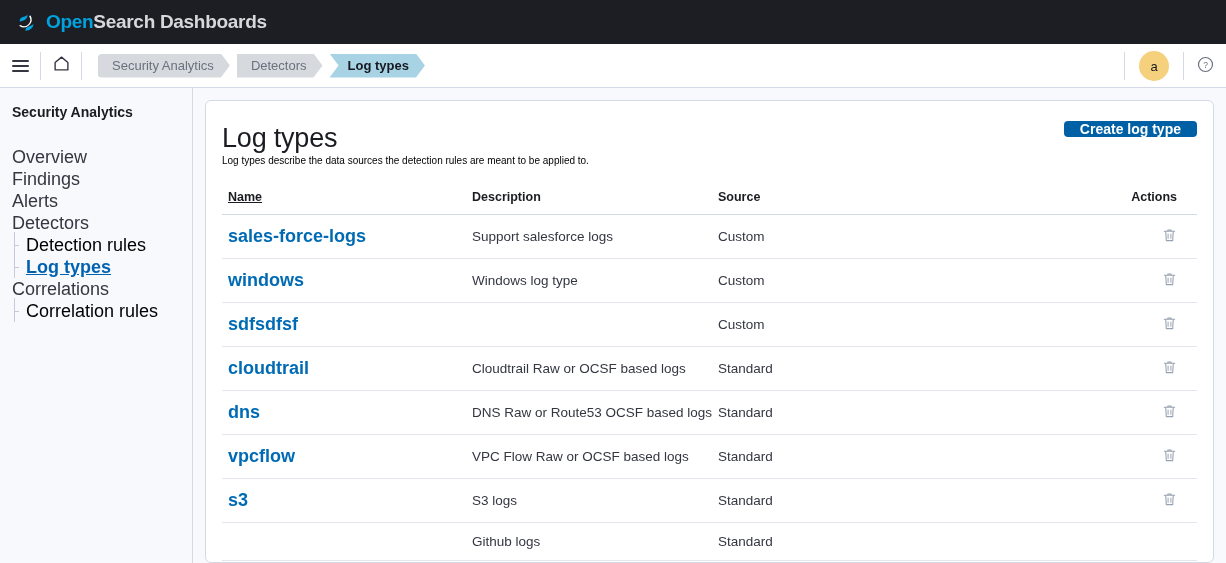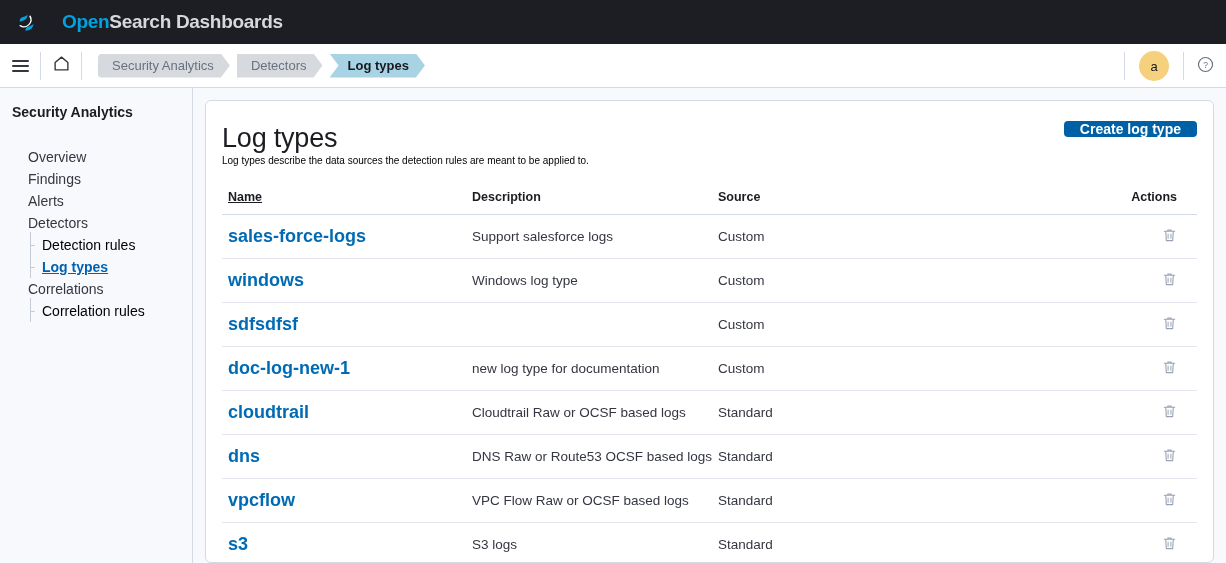--- a/index.html
+++ b/index.html
@@ -13,21 +13,21 @@
   }
 
   
   .brandbar {
     height: 44px;
     background: #1d1e24;
     display: flex;
     align-items: center;
     padding-left: 14px;
   }
-  .logo-wrap { display: flex; align-items: center; gap: 23px; }
+  .logo-wrap { display: flex; align-items: center; gap: 7px; }
   .logo-mark { width: 25px; height: 25px; display: block; }
   .logo-text {
     font-size: 19px;
     font-weight: bold;
     letter-spacing: -0.3px;
     white-space: nowrap;
   }
   .logo-text .open { color: #00a3e0; }
   .logo-text .search { color: #d6d8db; }
   .logo-text .dash { color: #d6d8db; font-weight: bold; }
@@ -116,27 +116,26 @@
     background: #f8f9fc;
   }
   .sb-title {
     font-size: 14px;
     font-weight: bold;
     color: #1a1c21;
     margin-bottom: 26px;
   }
   .sb-list { list-style: none; }
   .sb-item {
-    font-size: 14px;
+    font-size: 18px;
     color: #343741;
     line-height: 22px;
     padding: 0 0 0 0;
     cursor: pointer;
     white-space: nowrap;
-    margin-left: 16px;
   }
   .sb-item.sub {
     position: relative;
     padding-left: 14px;
     color: #000000;
   }
   .sb-item.sub::before {
     content: "";
     position: absolute;
     left: 2px; top: -2px;
@@ -358,29 +357,20 @@
             <tr>
               <td class="col-name"><a class="row-link">sdfsdfsf</a></td>
               <td class="col-desc"></td>
               <td class="col-src">Custom</td>
               <td class="col-act"><button class="trash-btn"><span><svg width="15" height="16" viewBox="0 0 16 16">
                       <path d="M2.5 4h11M6.2 4V2.6h3.6V4M4 4.6l.6 9.4h6.8l.6-9.4" fill="none" stroke="#98a2b3" stroke-width="1.15" stroke-linecap="round" stroke-linejoin="round"></path>
                       <path d="M6.5 7v4.6M9.5 7v4.6" fill="none" stroke="#98a2b3" stroke-width="1.05" stroke-linecap="round"></path>
                     </svg></span></button></td>
             </tr>
             <tr>
-              <td class="col-name"><a class="row-link">doc-log-new-1</a></td>
-              <td class="col-desc">new log type for documentation</td>
-              <td class="col-src">Custom</td>
-              <td class="col-act"><button class="trash-btn"><span><svg width="15" height="16" viewBox="0 0 16 16">
-                      <path d="M2.5 4h11M6.2 4V2.6h3.6V4M4 4.6l.6 9.4h6.8l.6-9.4" fill="none" stroke="#98a2b3" stroke-width="1.15" stroke-linecap="round" stroke-linejoin="round"></path>
-                      <path d="M6.5 7v4.6M9.5 7v4.6" fill="none" stroke="#98a2b3" stroke-width="1.05" stroke-linecap="round"></path>
-                    </svg></span></button></td>
-            </tr>
-            <tr>
               <td class="col-name"><a class="row-link">cloudtrail</a></td>
               <td class="col-desc">Cloudtrail Raw or OCSF based logs</td>
               <td class="col-src">Standard</td>
               <td class="col-act"><button class="trash-btn"><span><svg width="15" height="16" viewBox="0 0 16 16">
                       <path d="M2.5 4h11M6.2 4V2.6h3.6V4M4 4.6l.6 9.4h6.8l.6-9.4" fill="none" stroke="#98a2b3" stroke-width="1.15" stroke-linecap="round" stroke-linejoin="round"></path>
                       <path d="M6.5 7v4.6M9.5 7v4.6" fill="none" stroke="#98a2b3" stroke-width="1.05" stroke-linecap="round"></path>
                     </svg></span></button></td>
             </tr>
             <tr>
               <td class="col-name"><a class="row-link">dns</a></td>

